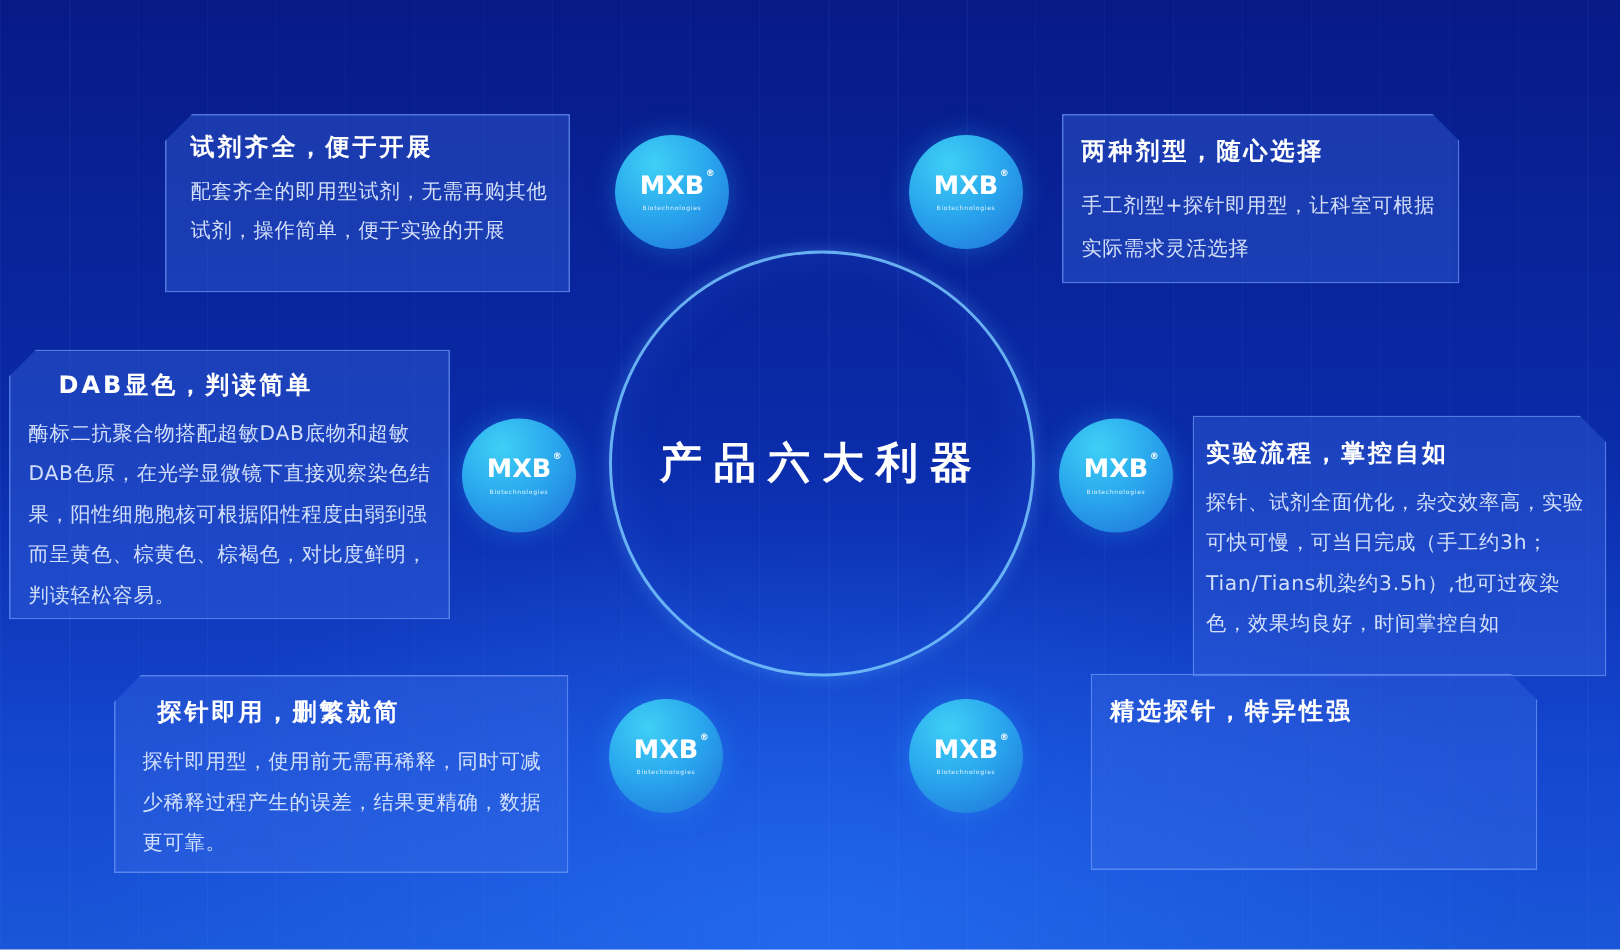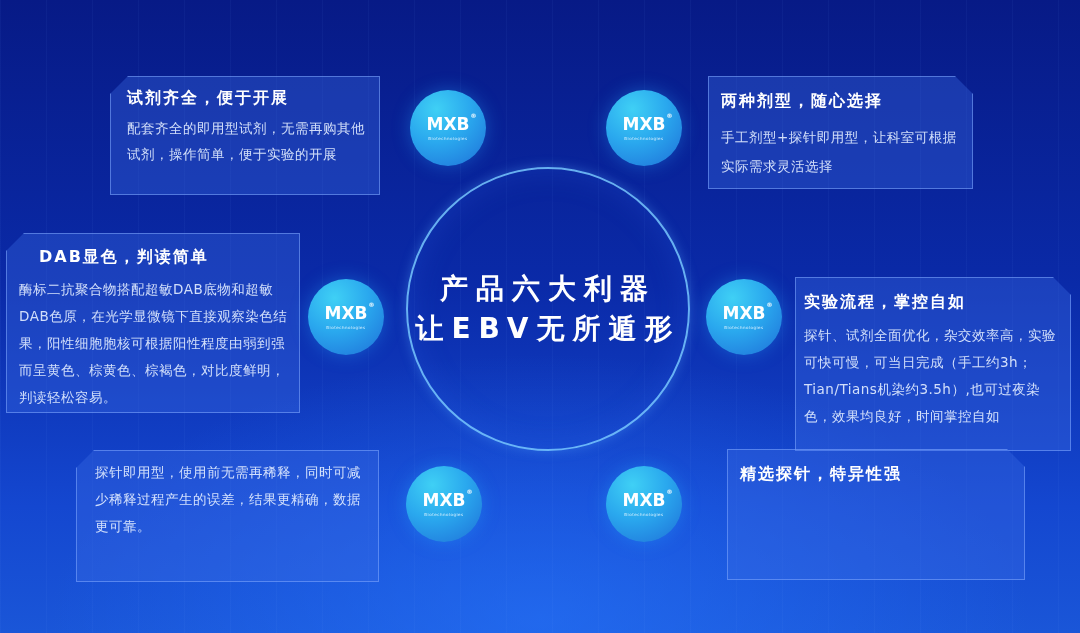--- a/index.html
+++ b/index.html
@@ -55,21 +55,20 @@
     line-height: 40px; white-space: nowrap;
   }
 </style>
 </head>
 <body>
 
 <div class="grid-lines"></div>
 
 <div class="center-circle">
   <div class="center-line">产品六大利器</div>
-  <div class="center-line">让EBV无所遁形</div>
 </div>
 
 <div class="box cut-left" style="left:110px; top:76px; width:270px; height:119px; padding:4px 10px 0 16px;">
   <div class="box-title" style="line-height:34px;">试剂齐全，便于开展</div>
   <div class="box-body" style="line-height:26px;">配套齐全的即用型试剂，无需再购其他试剂，操作简单，便于实验的开展</div>
 </div>
 
 <div class="box cut-right" style="left:708px; top:76px; width:265px; height:113px; padding:6px 10px 0 12px;">
   <div class="box-title" style="line-height:36px;">两种剂型，随心选择</div>
   <div class="box-body" style="line-height:29px; margin-top:4px;">手工剂型+探针即用型，让科室可根据实际需求灵活选择</div>
@@ -79,20 +78,21 @@
   <div class="box-title" style="line-height:38px; padding-left:20px;">DAB显色，判读简单</div>
   <div class="box-body" style="line-height:27px;">酶标二抗聚合物搭配超敏DAB底物和超敏DAB色原，在光学显微镜下直接观察染色结果，阳性细胞胞核可根据阳性程度由弱到强而呈黄色、棕黄色、棕褐色，对比度鲜明，判读轻松容易。</div>
 </div>
 
 <div class="box cut-right" style="left:795px; top:233px; width:276px; height:174px; padding:4px 8px 0 8px;margin-top:44px;">
   <div class="box-title" style="line-height:40px;">实验流程，掌控自如</div>
   <div class="box-body" style="line-height:27px;">探针、试剂全面优化，杂交效率高，实验可快可慢，可当日完成（手工约3h；Tian/Tians机染约3.5h）,也可过夜染色，效果均良好，时间掌控自如</div>
 </div>
 
 <div class="box cut-left" style="left:76px; top:450px; width:303px; height:132px; padding:6px 14px 0 18px;">
+  <div class="box-title" style="line-height:36px; padding-left:10px;">探针即用，删繁就简</div>
   <div class="box-body" style="line-height:27px; margin-top:2px;">探针即用型，使用前无需再稀释，同时可减少稀释过程产生的误差，结果更精确，数据更可靠。</div>
 </div>
 
 <div class="box cut-right" style="left:727px; top:449px; width:298px; height:131px; padding:4px 14px 0 12px;">
   <div class="box-title" style="line-height:40px;">精选探针，特异性强</div>
 </div>
 
 <div class="logo" style="left:410px; top:90px;">
   <div class="logo-mark"><span>MXB</span><sup>®</sup></div>
   <div class="logo-sub">Biotechnologies</div>

